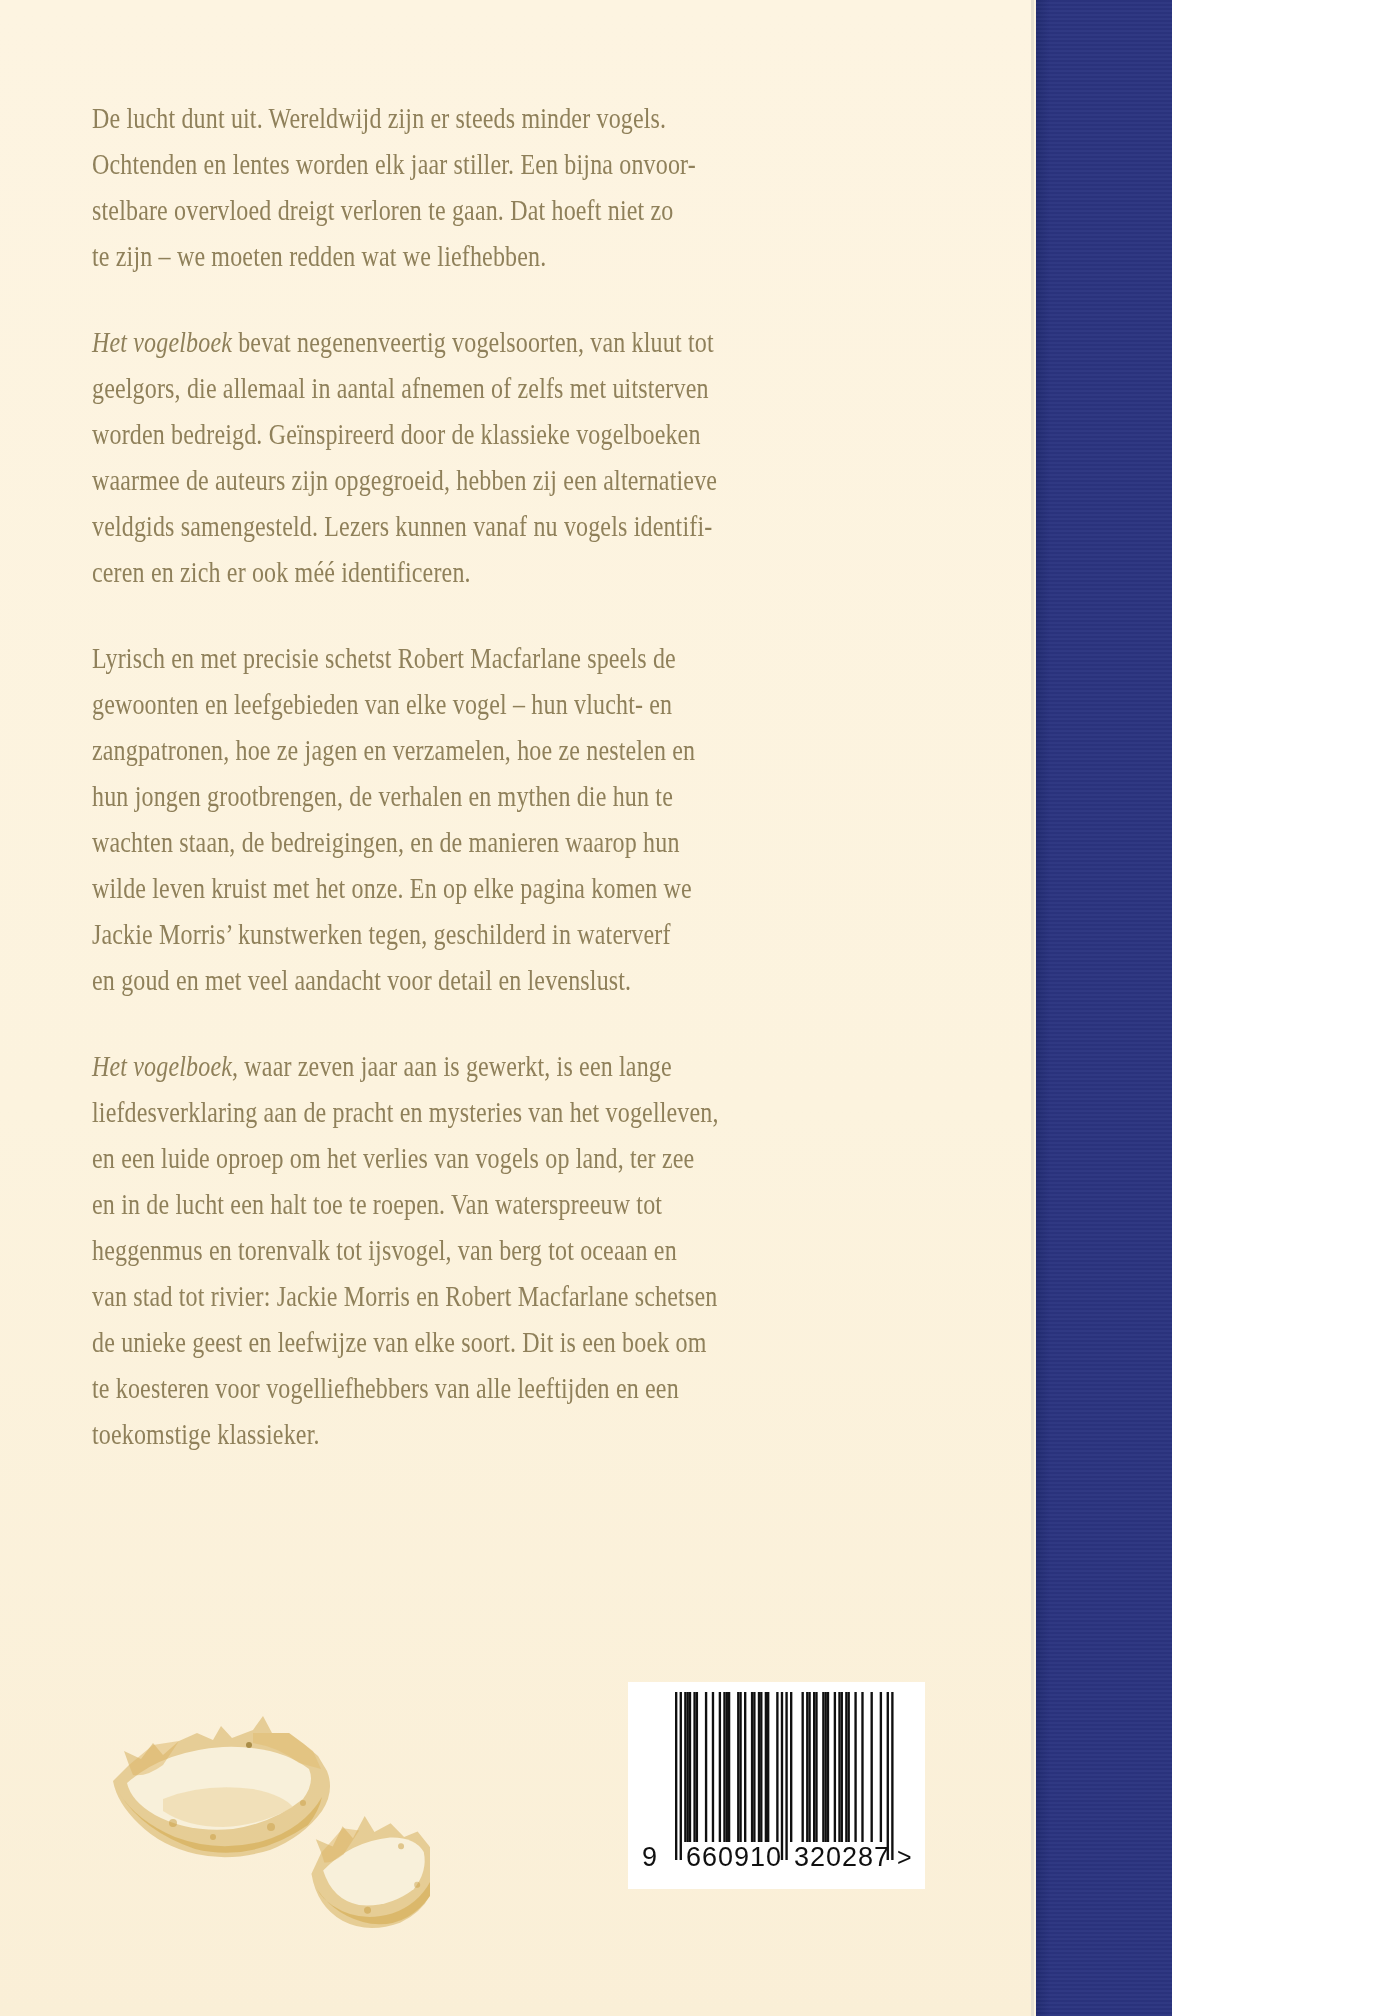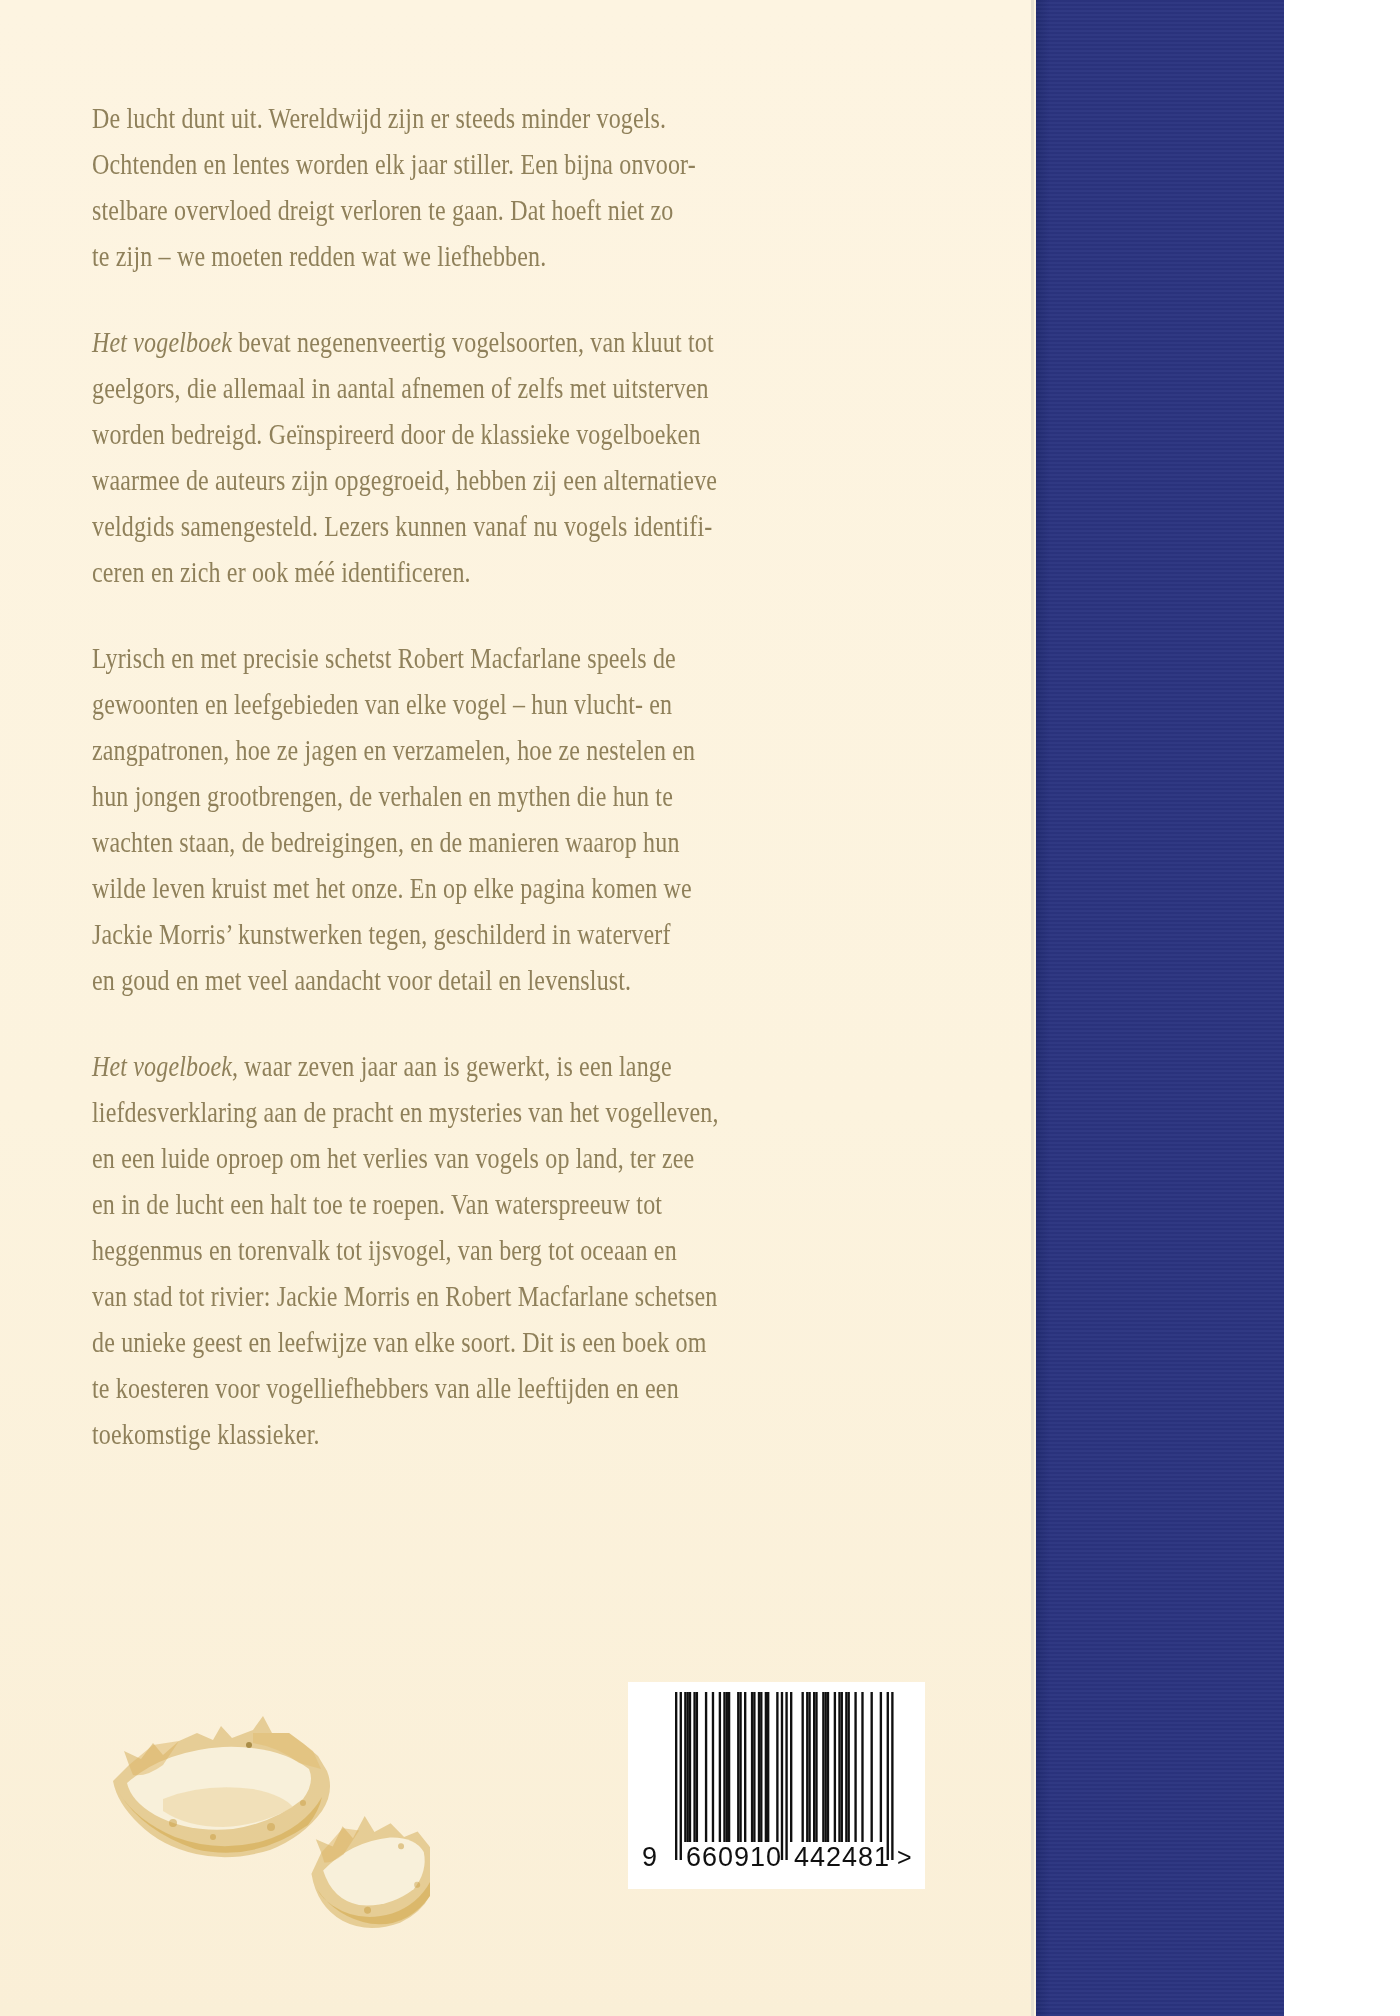--- a/index.html
+++ b/index.html
@@ -1,18 +1,18 @@
 <!DOCTYPE html>
 <html><head>
 <meta charset="utf-8">
 <style>
   html,body{margin:0;padding:0;}
   .page{
     position:relative;
-    width:1284px;height:2016px;
+    width:1172px;height:2016px;
     overflow:hidden;
     background:#fcf3de;
     font-family:"Liberation Serif", serif;
   }
   
   .cover{
     position:absolute;left:0;top:0;width:1034px;height:2016px;
     background:linear-gradient(180deg,#fdf4e1 0%,#fcf3de 55%,#faefd7 100%);
   }
   .cover-edge-line{
@@ -175,21 +175,21 @@
           <rect x="172.50" y="0" width="2.36" height="150"></rect>
           <rect x="179.40" y="0" width="2.36" height="150"></rect>
           <rect x="186.30" y="0" width="2.36" height="150"></rect>
           <rect x="195.50" y="0" width="2.36" height="150"></rect>
           <rect x="204.70" y="0" width="2.36" height="150"></rect>
           <rect x="211.60" y="0" width="2.36" height="168"></rect>
           <rect x="216.20" y="0" width="2.36" height="168"></rect>
         </svg>
       <div class="bc-digit bc-9">9</div>
       <div class="bc-digit bc-g1">660910</div>
-      <div class="bc-digit bc-g2">442481</div>
+      <div class="bc-digit bc-g2">320287</div>
       <div class="bc-digit bc-arrow">&gt;</div>
     </div>
 
     <div class="cover-edge-line"></div>
   </div>
 
   <div class="spine">
     <div class="spine-groove"></div>
     <div class="spine-edge-band"></div>
   </div>

